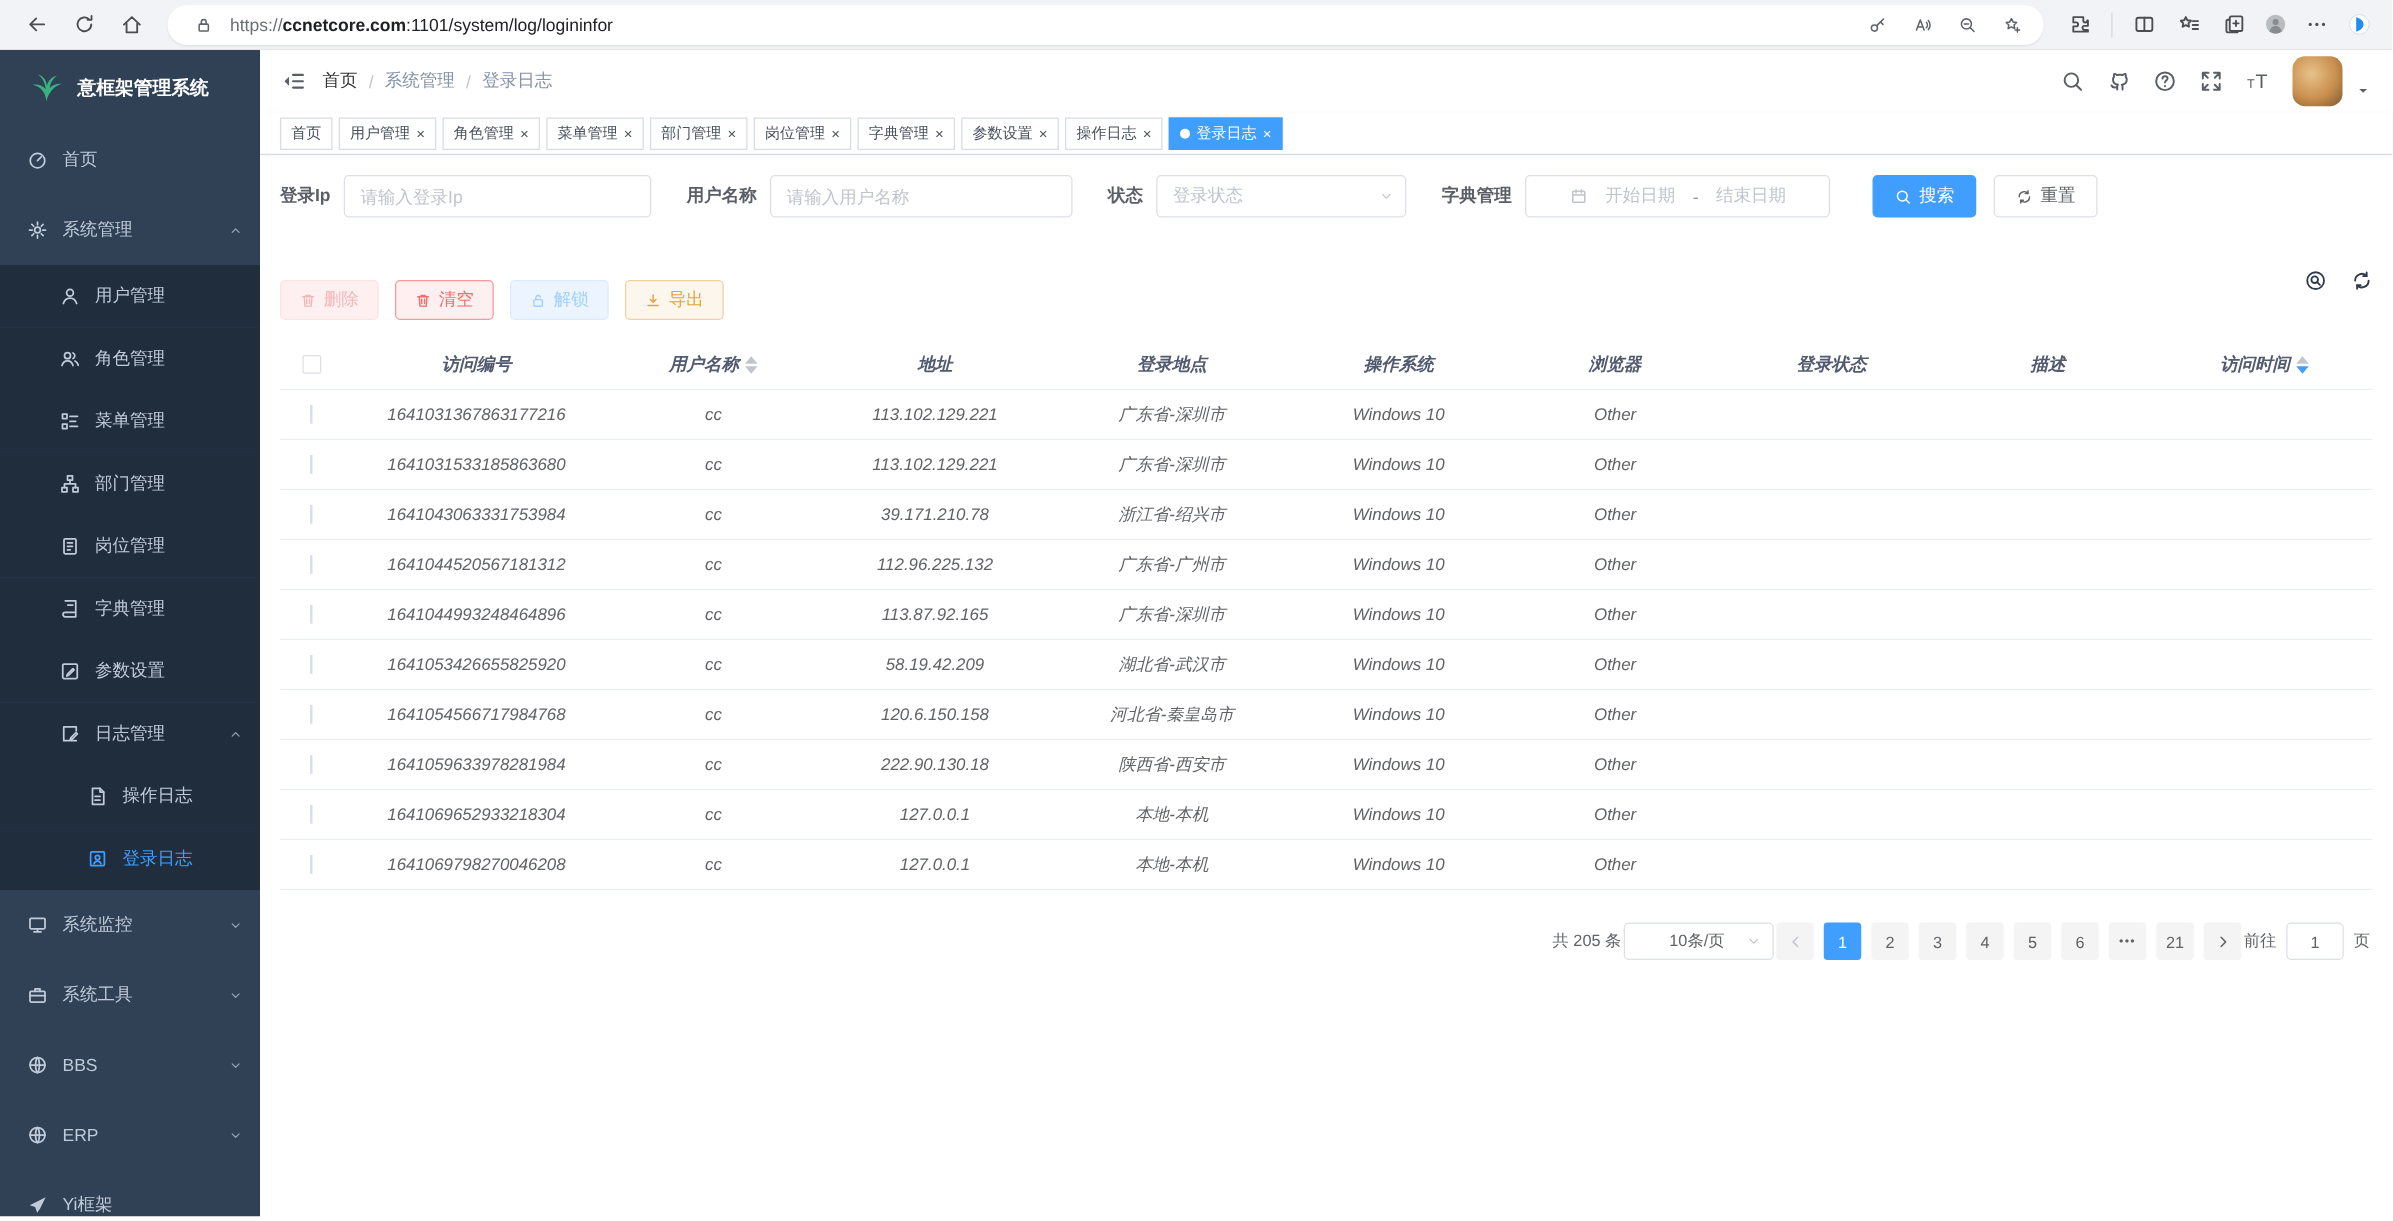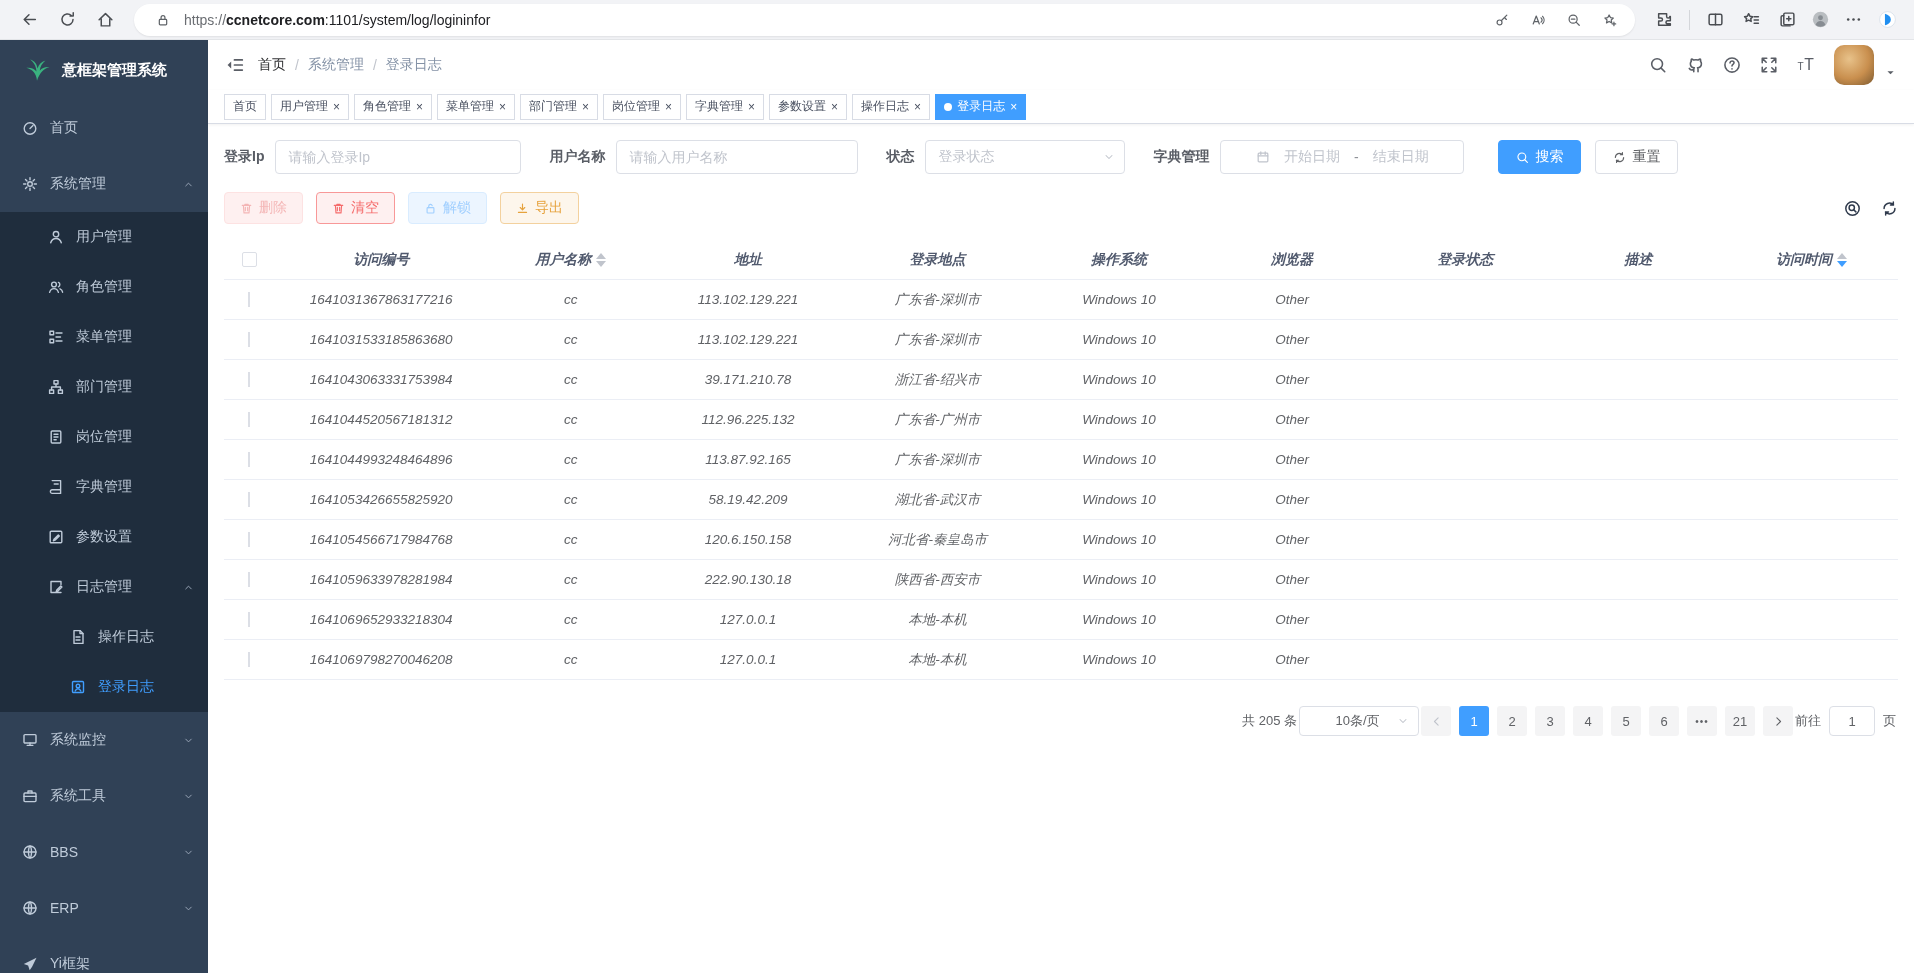--- a/index.html
+++ b/index.html
@@ -85,21 +85,21 @@
     color:#c0c4cc; padding:0 10px; cursor:pointer; }
   .f-range [data-icon] { font-size:14px; }
   .btn { display:inline-flex; align-items:center; justify-content:center; gap:6px;
     height:34px; border-radius:4px; font-size:14px; padding:0 17px; cursor:pointer;
     border:1px solid transparent; white-space:nowrap; }
   .btn [data-icon] { font-size:13px; }
   .btn-primary { background:#409eff; border-color:#409eff; color:#fff; margin-left:34px; }
   .btn-plain { background:#fff; border-color:#dcdfe6; color:#606266; margin-left:14px; }
 
   .toolbar { display:flex; align-items:center; margin-top:18px; gap:13px; }
-  .btn-sm { height:32px; padding:0 15px; }
+  .btn-sm { height:32px; padding:0 15px;margin-top:32px; }
   .btn-del { background:#fef0f0; border-color:#fde2e2; color:#f4b6b6; }
   .btn-clear { background:#fef0f0; border-color:#f89898; color:#f56c6c; }
   .btn-unlock { background:#ecf5ff; border-color:#d9ecff; color:#a0cfff; }
   .btn-export { background:#fdf6ec; border-color:#f3d19e; color:#e6a23c; }
   .tb-right { margin-left:auto; display:flex; align-items:center; gap:20px; color:#2f3a4c; }
   .tb-ic { font-size:17px; display:flex; cursor:pointer; }
 
   
   .table { margin-top:16px; width:100%; }
   .tr { display:grid; grid-template-columns:50px 1.3fr 1fr 1.15fr 1.15fr 1.05fr 1.05fr 1.05fr 1.05fr 1.05fr;

